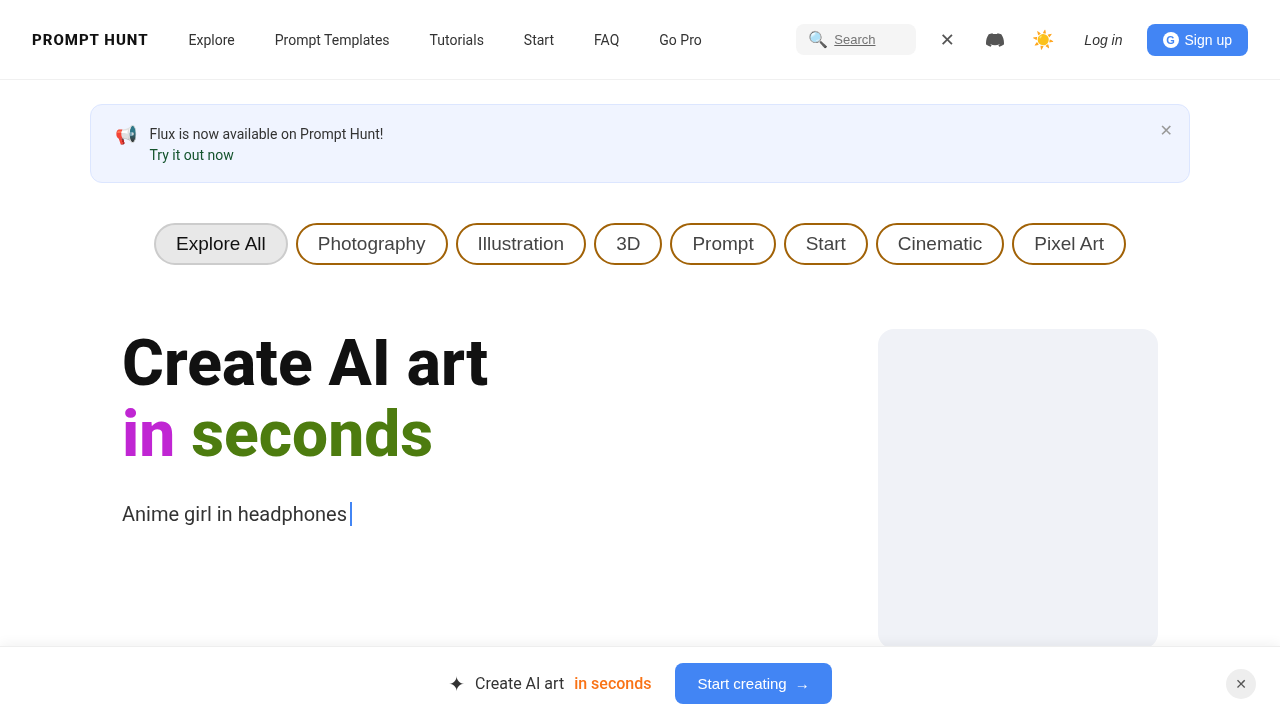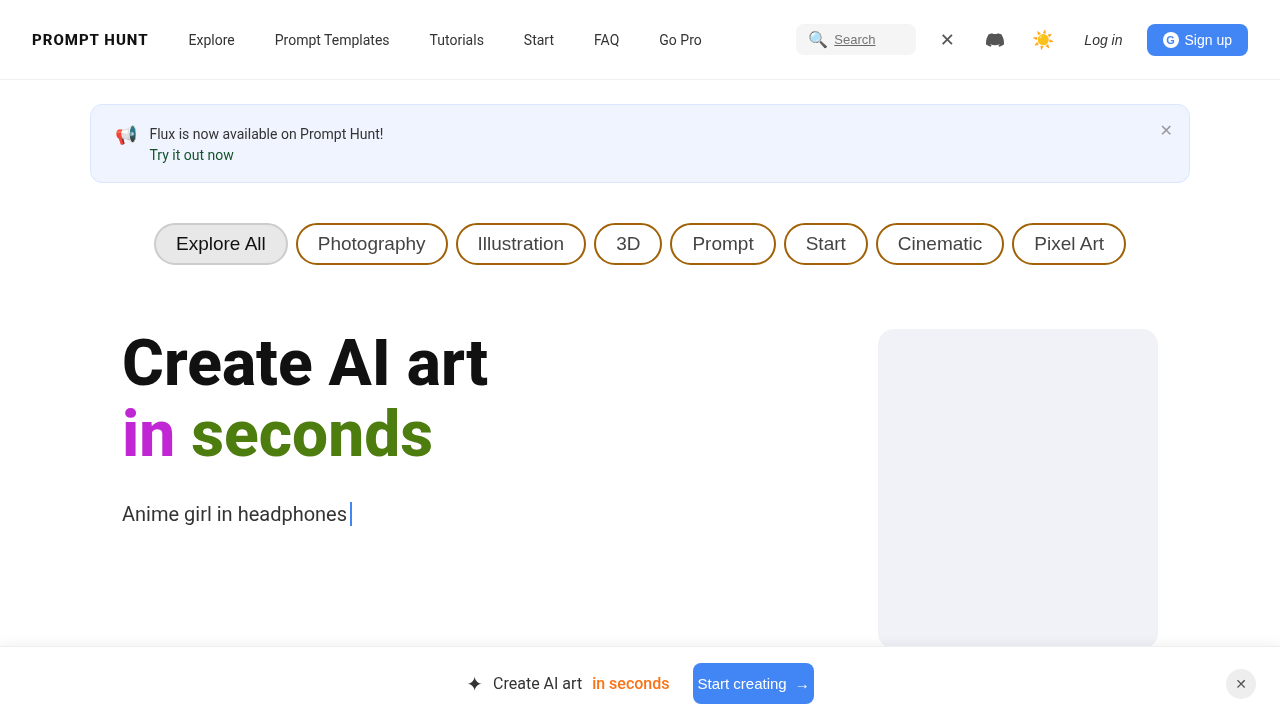--- a/index.html
+++ b/index.html
@@ -239,21 +239,21 @@
     .bottom-banner-text .sparkle { font-size: 20px; }
     .bottom-banner-text .highlight { color: #f97316; font-weight: 500; }
     .btn-start-creating {
       display: flex;
       align-items: center;
       gap: 8px;
       background: #4285f4;
       color: #fff;
       border: none;
       border-radius: 8px;
-      padding: 12px 4px;
+      padding: 12px 22px;
       font-size: 15px;
       font-weight: 500;
       cursor: pointer;
     }
     .bottom-close {
       position: absolute;
       right: 24px;
       width: 30px;
       height: 30px;
       border-radius: 50%;

